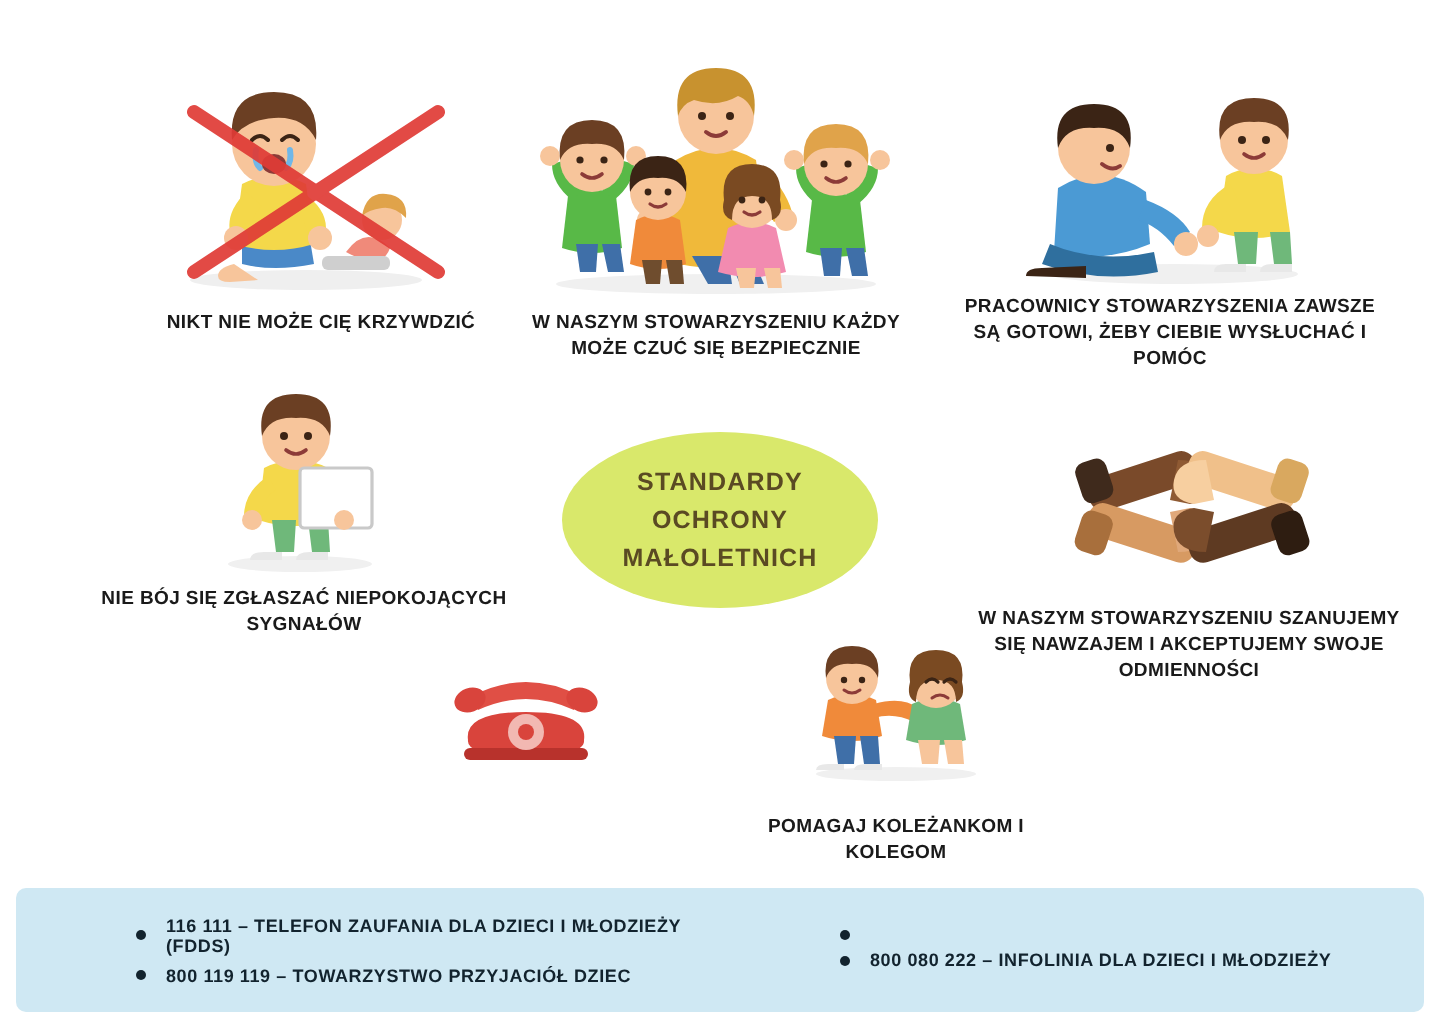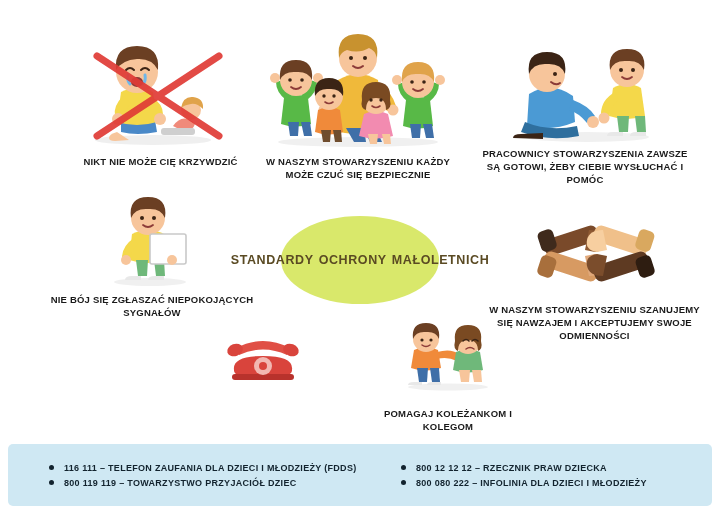--- a/index.html
+++ b/index.html
@@ -36,21 +36,21 @@
   .badge {
     position: absolute;
     left: 281px;
     top: 216px;
     width: 158px;
     height: 88px;
     background: #d9e86b;
     border-radius: 50% / 50%;
     box-shadow: inset 0 0 0 0 rgba(0,0,0,0);
     display: flex;
-    flex-direction: row;
+    flex-direction: column;
     align-items: center;
     justify-content: center;
     gap: 5px;
   }
   .badge span {
     color: #5a4a23;
     font-weight: bold;
     font-size: 12.5px;
     letter-spacing: 0.6px;
     text-transform: uppercase;
@@ -62,21 +62,21 @@
     top: 444px;
     width: 704px;
     height: 62px;
     background: #cfe8f3;
     border-radius: 5px;
     display: flex;
     align-items: center;
   }
   .hotline-col {
     flex: 1;
-    padding-left: 41px;
+    padding-left: 60px;
     box-sizing: border-box;
   }
   .hotline-item {
     display: flex;
     align-items: center;
     font-size: 9px;
     font-weight: bold;
     color: #12232e;
     letter-spacing: 0.3px;
     margin: 5px 0;
@@ -380,21 +380,20 @@
         <span>116 111 – TELEFON ZAUFANIA DLA DZIECI I MŁODZIEŻY (FDDS)</span>
       </div>
       <div class="hotline-item">
         <span class="bullet"></span>
         <span>800 119 119 – TOWARZYSTWO PRZYJACIÓŁ DZIEC</span>
       </div>
     </div>
     <div class="hotline-col">
       <div class="hotline-item">
         <span class="bullet"></span>
-        <span>800 12 12 12 – RZECZNIK PRAW DZIECKA</span>
       </div>
       <div class="hotline-item">
         <span class="bullet"></span>
         <span>800 080 222 – INFOLINIA DLA DZIECI I MŁODZIEŻY</span>
       </div>
     </div>
   </div>
 
 </div>
 

